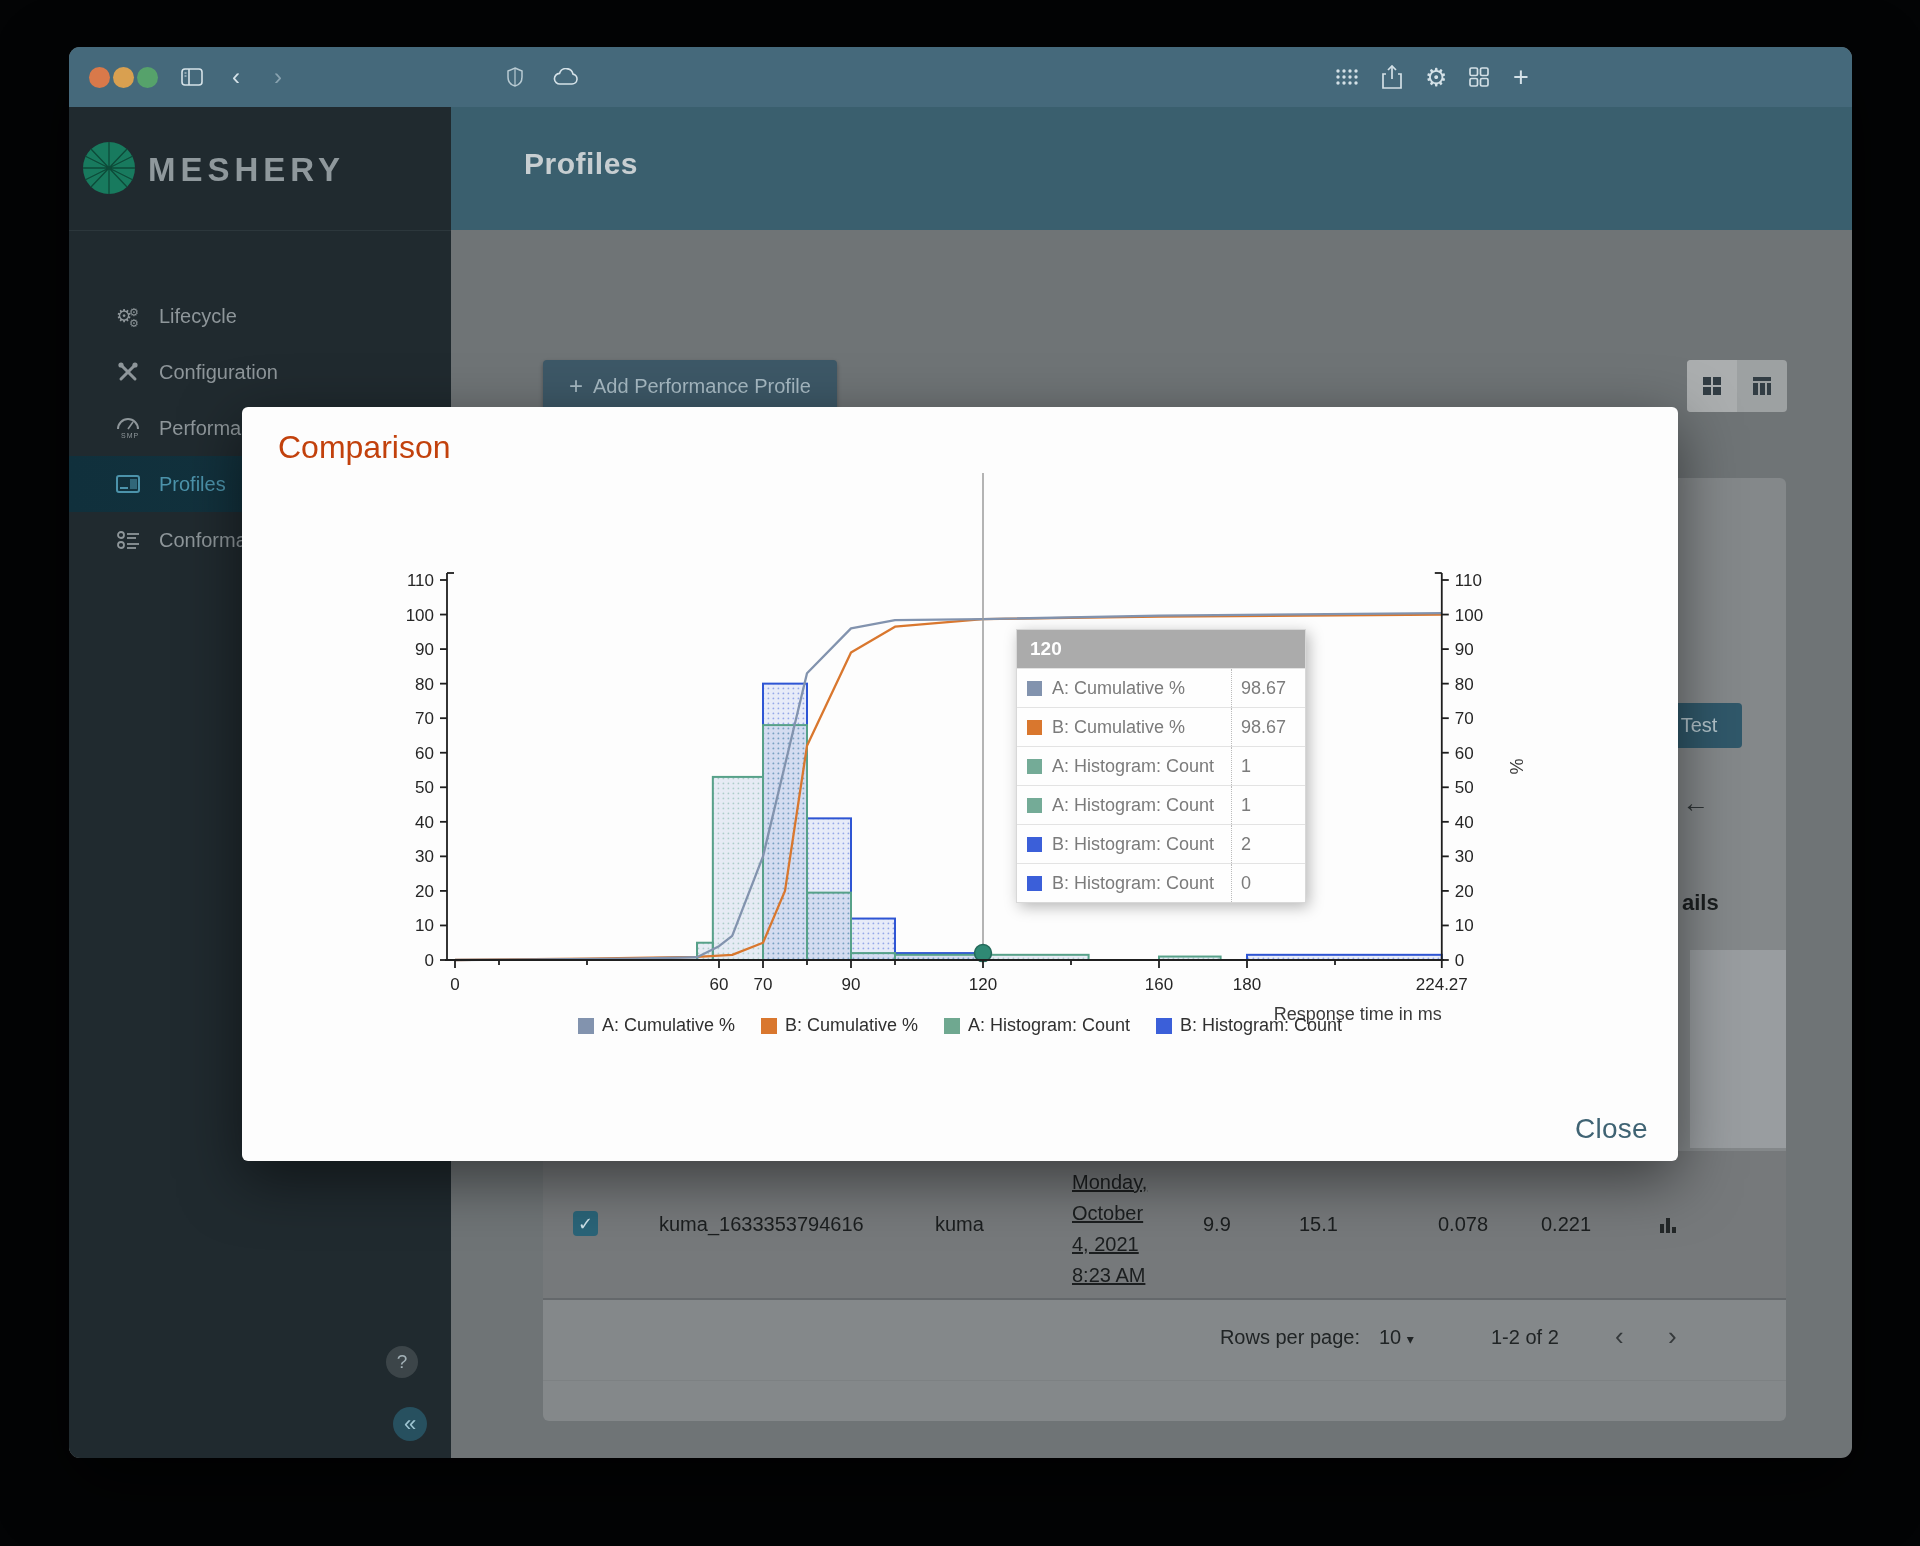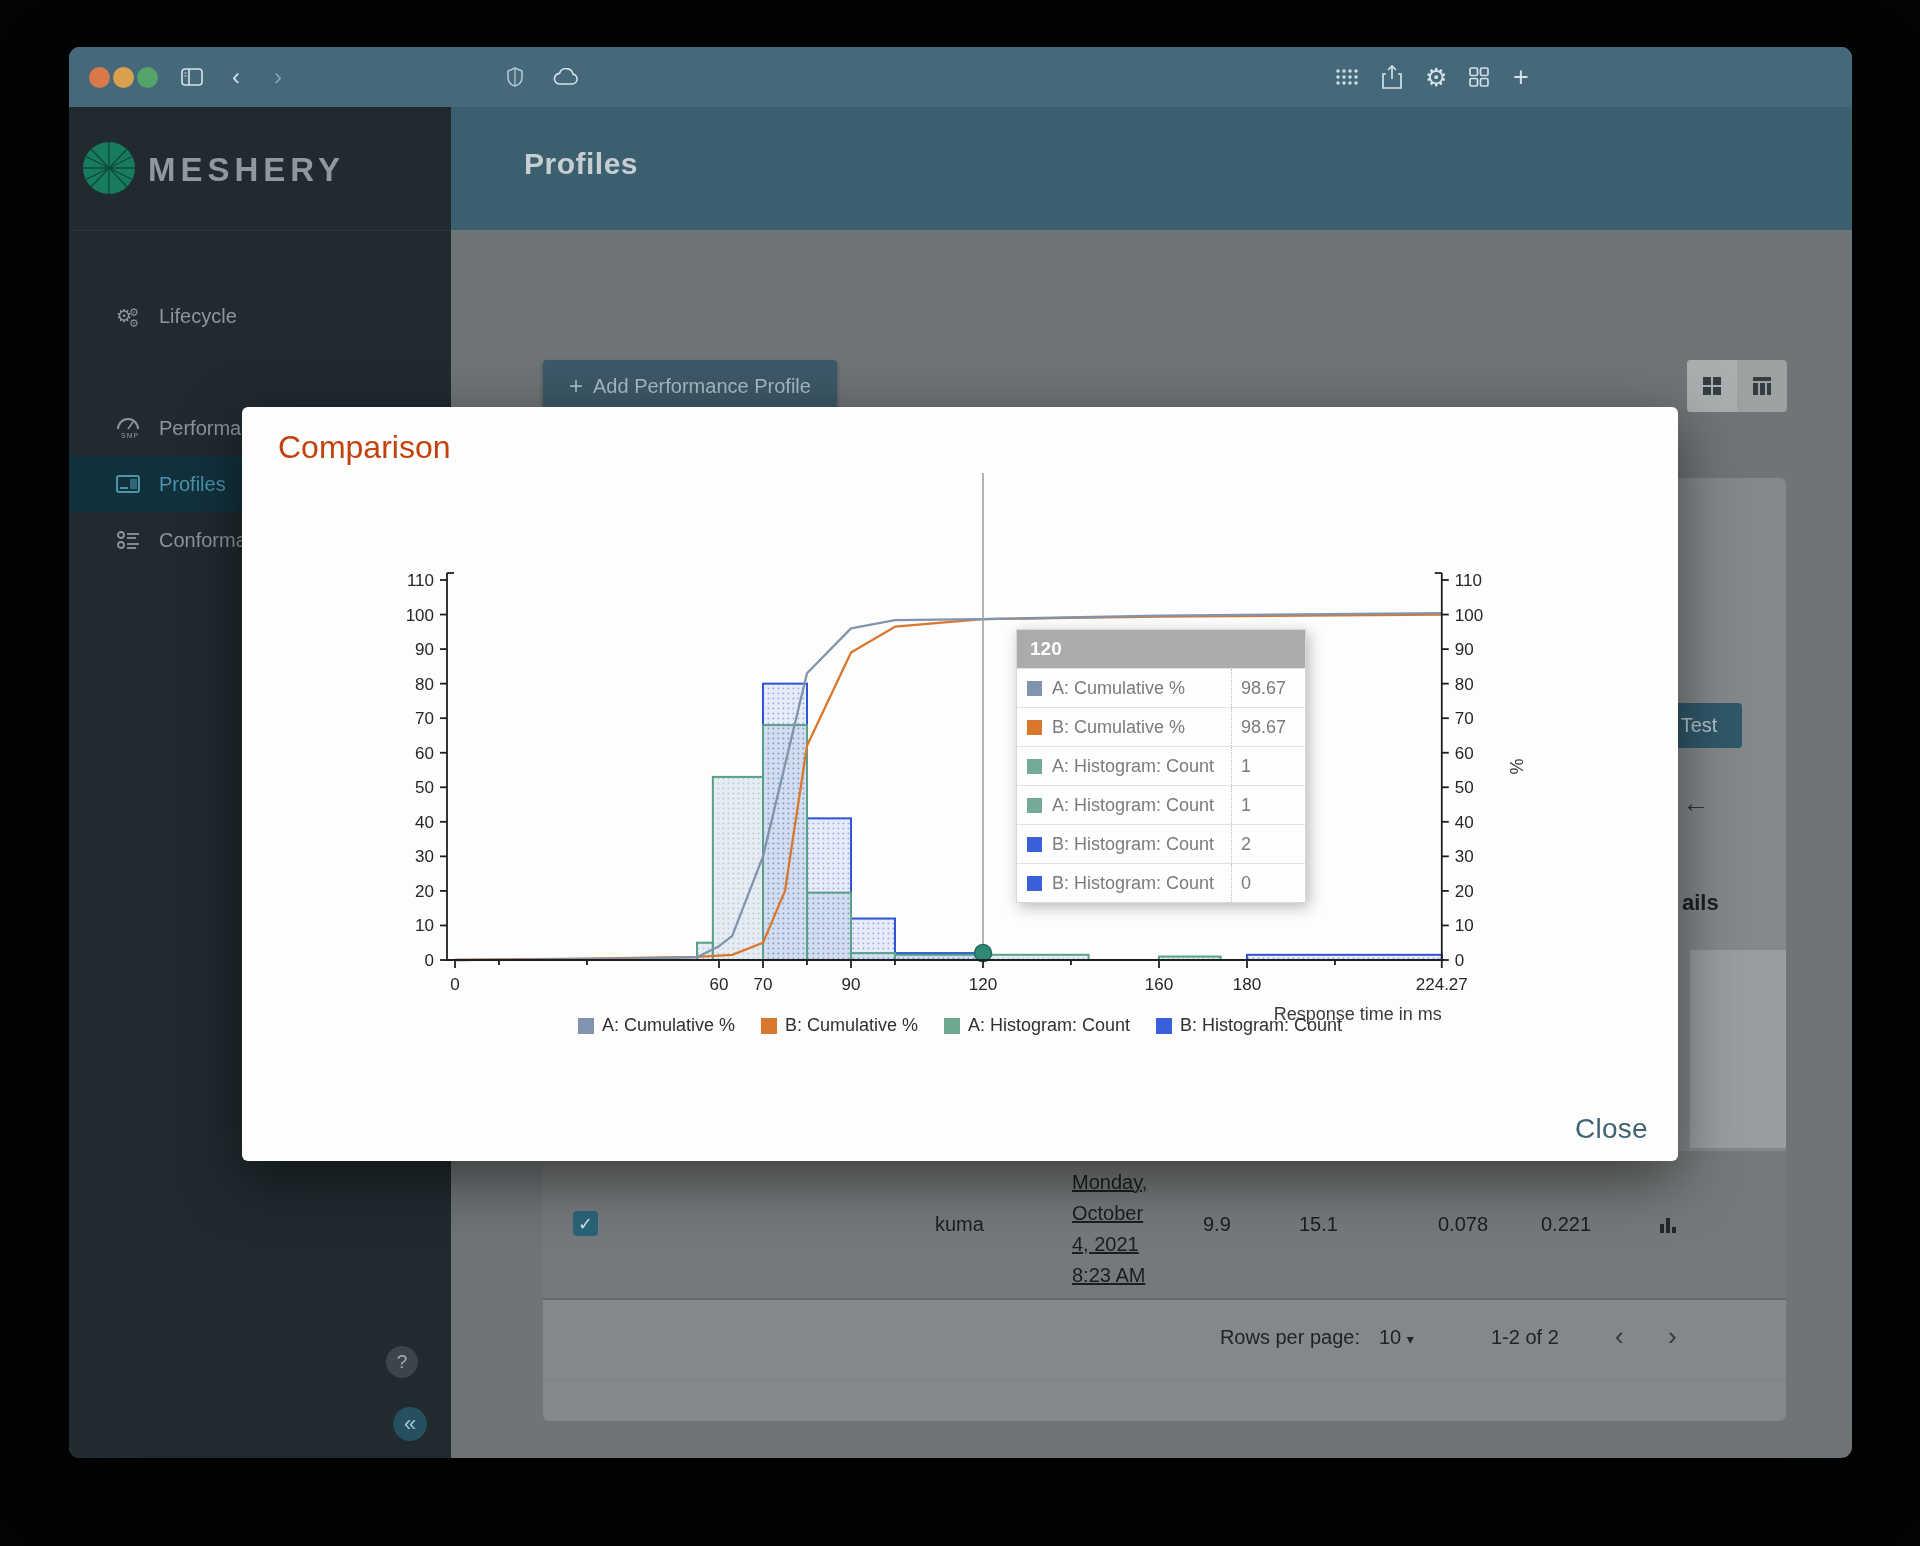--- a/index.html
+++ b/index.html
@@ -150,20 +150,33 @@
           <div class="nav-item" style="top: 56px; position: absolute;">
             <span class="nic">
               <svg width="24" height="22" viewBox="0 0 24 22">
                 <text x="0" y="17" font-size="18" fill="currentColor">⚙</text>
                 <text x="13" y="11" font-size="11" fill="currentColor">⚙</text>
                 <text x="13" y="22" font-size="11" fill="currentColor">⚙</text>
               </svg>
             </span>
             <span>Lifecycle</span>
           </div>
+          <div class="nav-item" style="top: 112px; position: absolute;">
+            <span class="nic">
+              <svg width="22" height="22" viewBox="0 0 22 22">
+                <g stroke="currentColor" stroke-width="3" stroke-linecap="round">
+                  <line x1="4" y1="4" x2="18" y2="18"></line>
+                  <line x1="18" y1="4" x2="4" y2="18"></line>
+                </g>
+                <circle cx="4" cy="4" r="2.6" fill="currentColor"></circle>
+                <circle cx="18" cy="4" r="2.6" fill="currentColor"></circle>
+              </svg>
+            </span>
+            <span>Configuration</span>
+          </div>
           <div class="nav-item" style="top: 168px; position: absolute;">
             <span class="nic">
               <svg width="26" height="22" viewBox="0 0 26 22">
                 <path d="M3 12 A10 10 0 0 1 23 12" fill="none" stroke="currentColor" stroke-width="2"></path>
                 <line x1="13" y1="12" x2="18" y2="5" stroke="currentColor" stroke-width="1.6"></line>
                 <text x="6" y="21" font-size="7" fill="currentColor" letter-spacing="1">SMP</text>
               </svg>
             </span>
             <span>Performance</span>
           </div>
@@ -231,20 +244,21 @@
     <div class="big-card">
       <div class="test-btn">
           <span>Test</span>
         </div>
       <div class="abs" style="left:1139px;top:310px;font-size:27px;color:#2f3537;">←</div>
       <div class="abs" style="left:1139px;top:412px;font-size:22px;font-weight:bold;color:#1b1f20;">ails</div>
       <div class="abs" style="left:1147px;top:472px;width:96px;height:198px;background:#999da0;"></div>
 
       <div class="prow">
         <div class="cbx">✓</div>
+        <div class="cell" style="left:116px;">kuma_1633353794616</div>
         <div class="cell" style="left:392px;">kuma</div>
         <div class="datecol">
           <div>Monday,</div>
           <div>October</div>
           <div>4, 2021</div>
           <div>8:23 AM</div>
         </div>
         <div class="cell" style="left:660px;text-align:center;">9.9</div>
         <div class="cell" style="left:756px;">15.1</div>
         <div class="cell" style="left:895px;">0.078</div>

